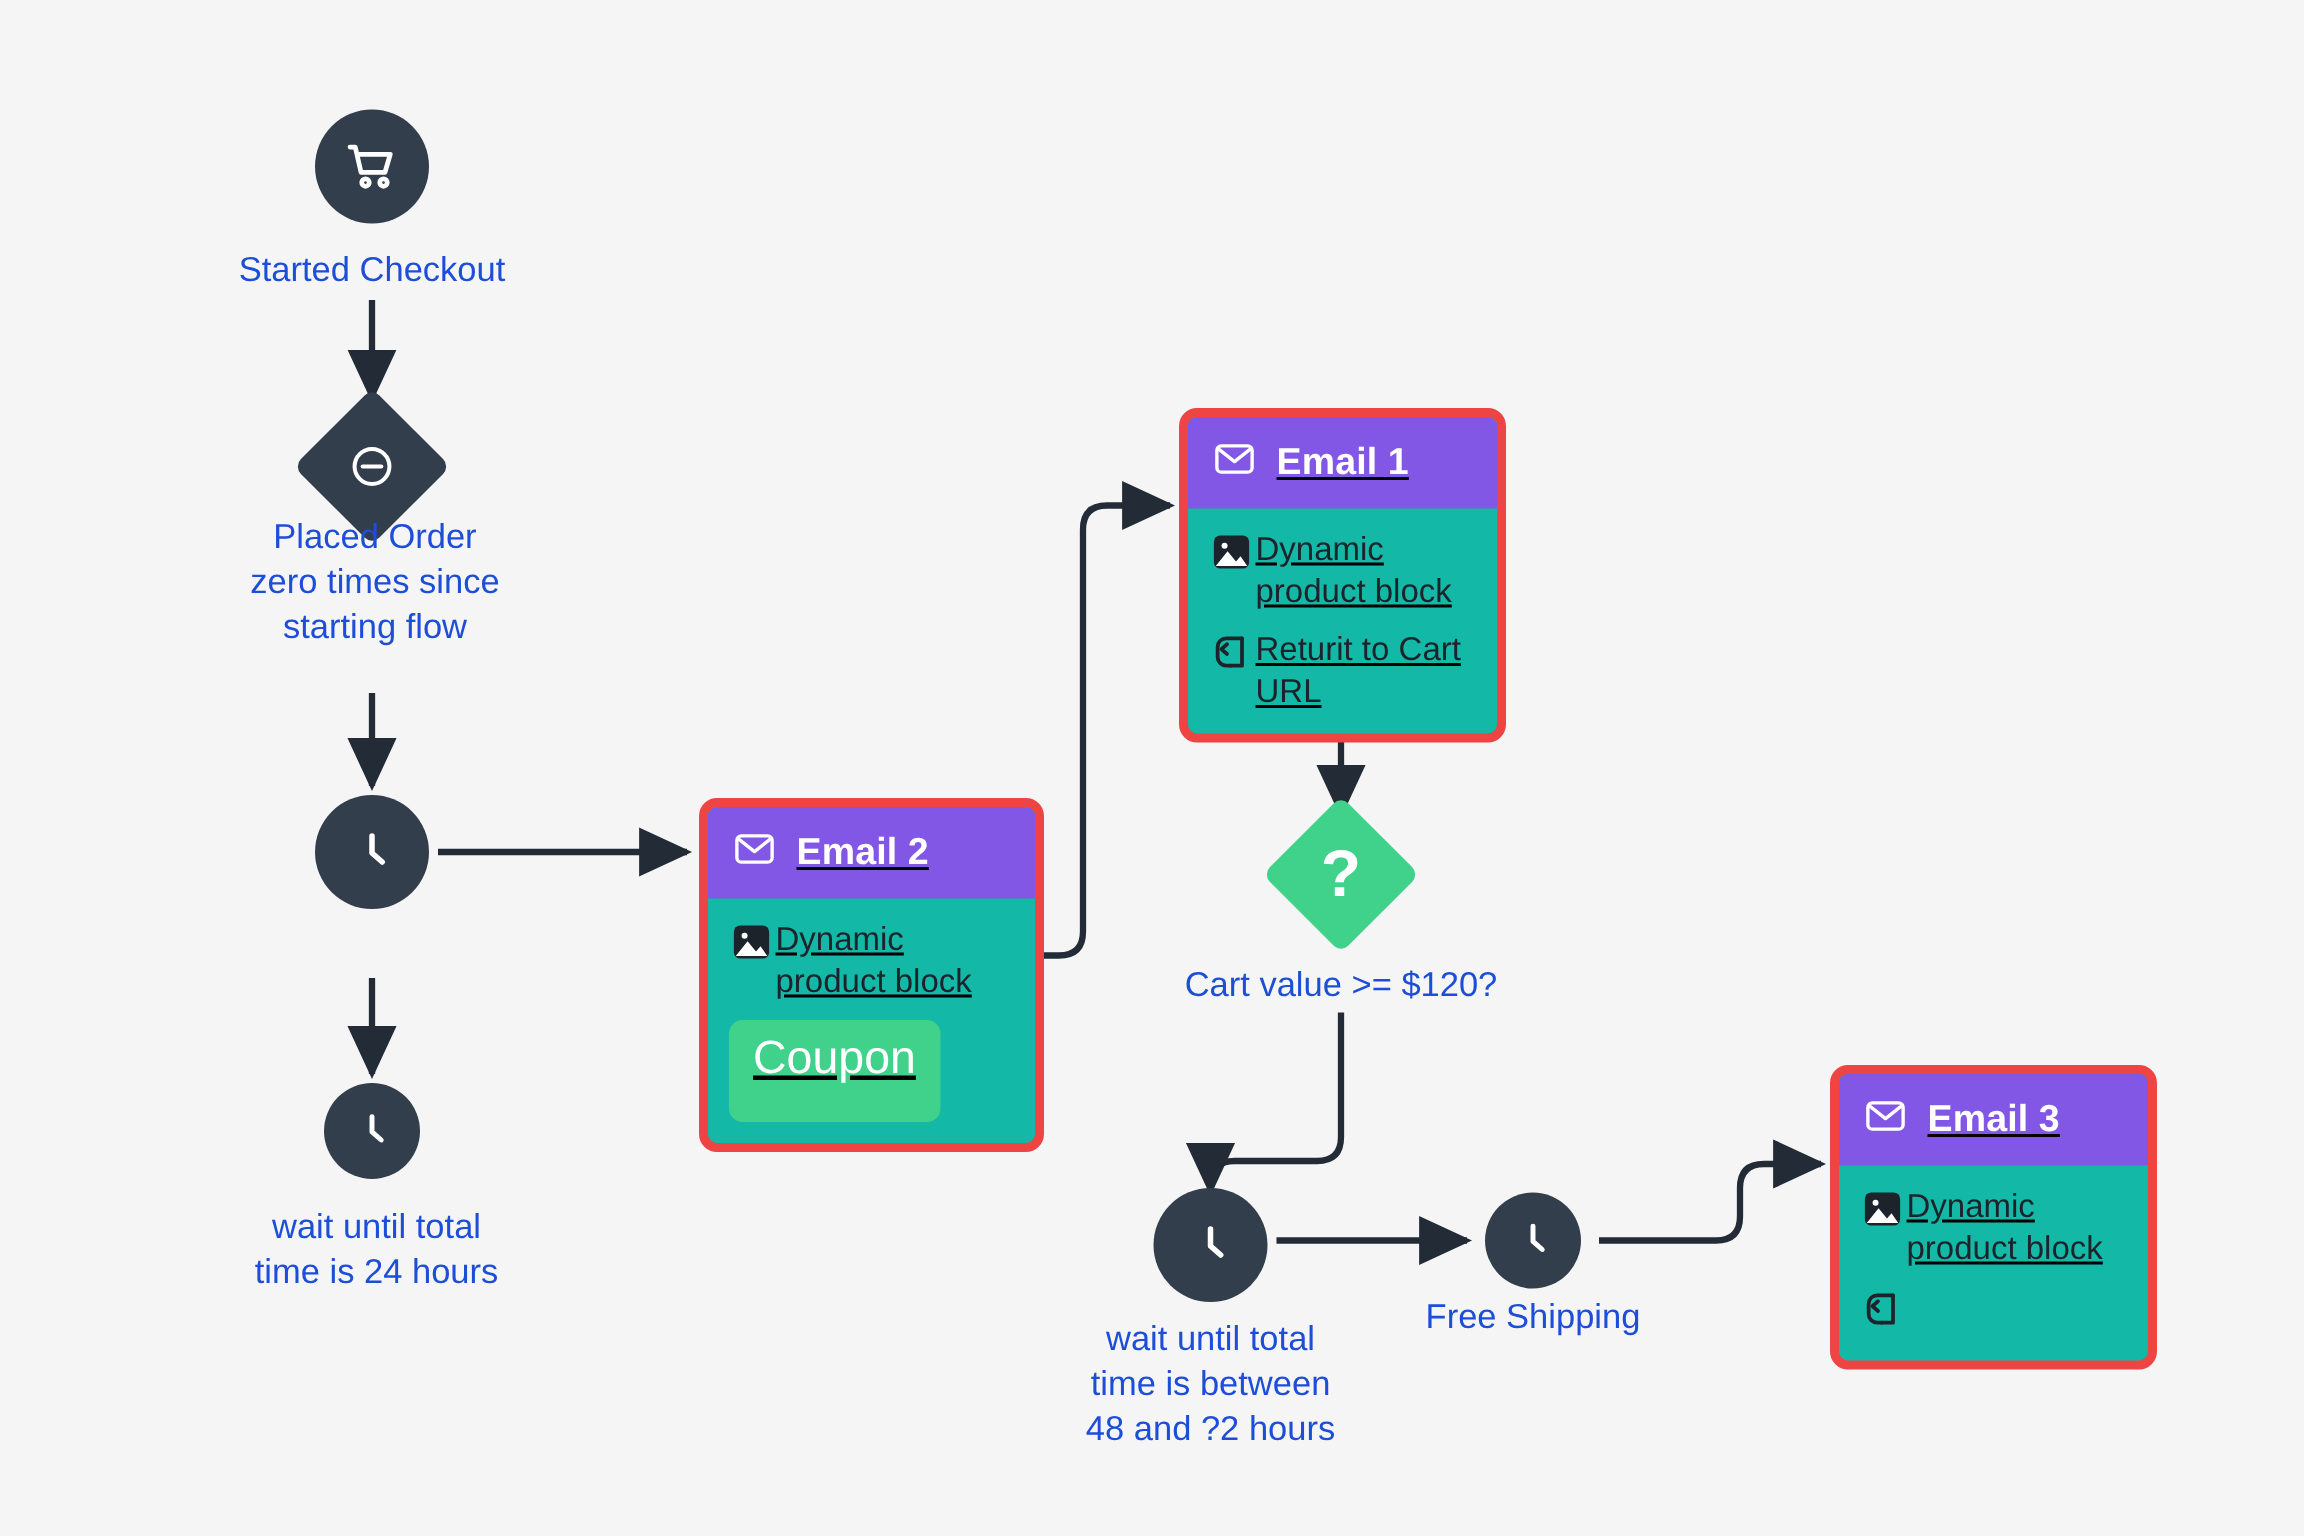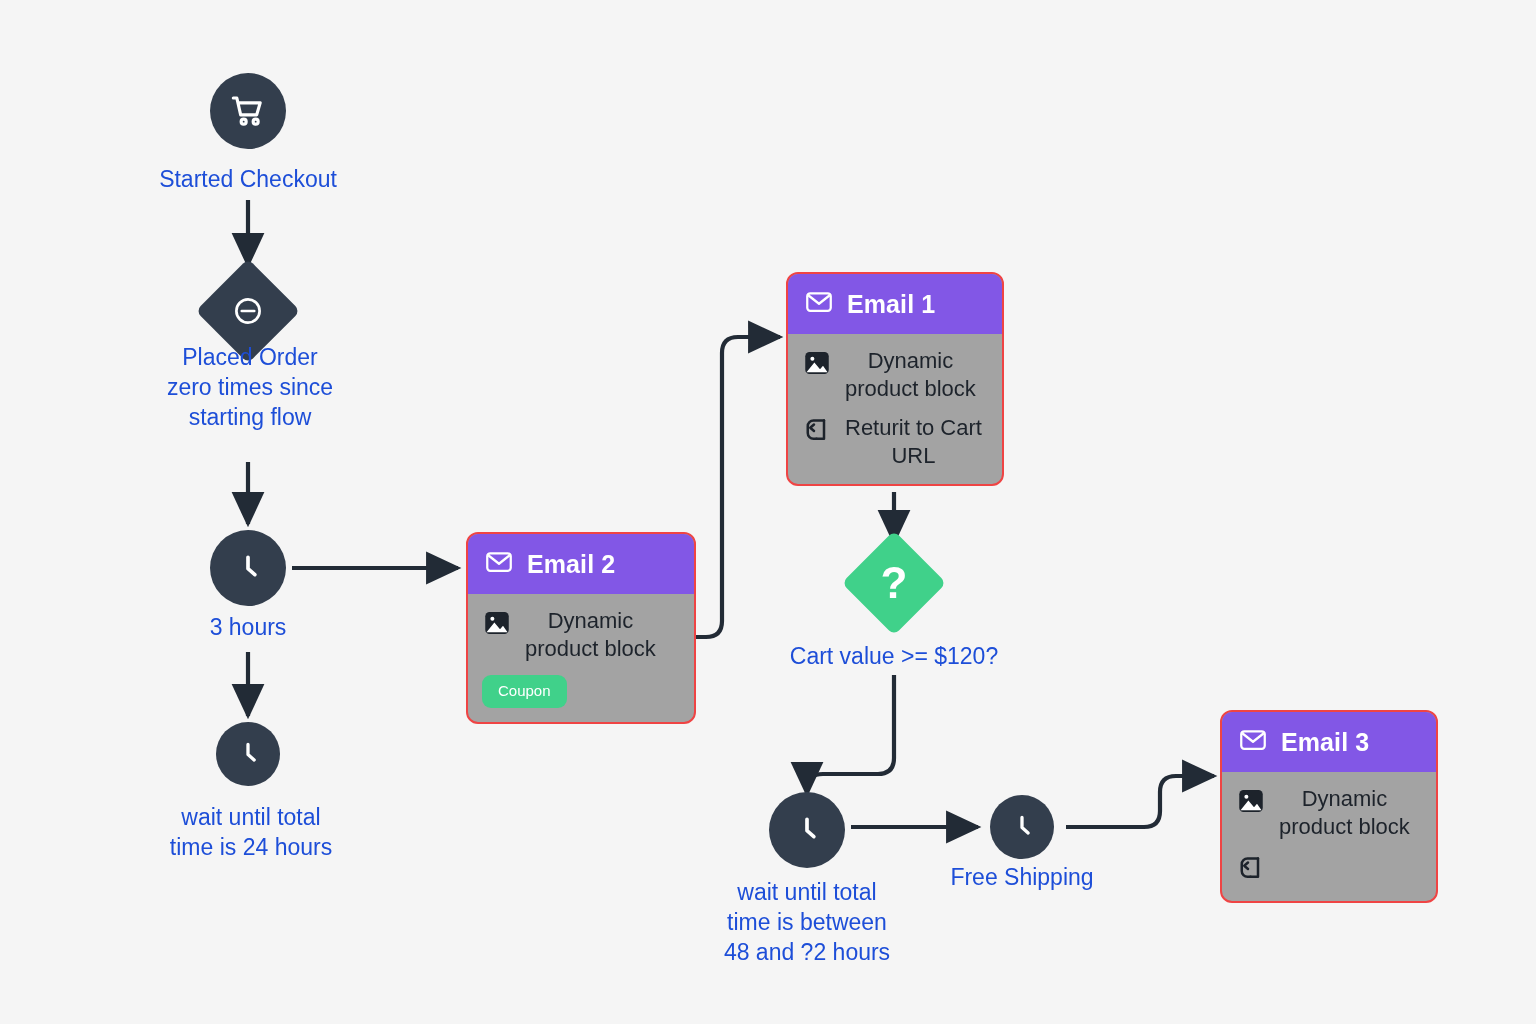--- a/index.html
+++ b/index.html
@@ -64,25 +64,26 @@
     text-align: center;
     color: #1d4ed8;
     font-size: 23px;
     line-height: 30px;
     white-space: pre-line;
   }
 
   
   .card {
     position: absolute;
-    border: 2px solid #ef4444;
+    border: 6px solid #ef4444;
     border-radius: 12px;
-    background: #a3a3a3;
+    background: #14b8a6;
     box-sizing: border-box;
     overflow: hidden;
+    text-decoration: underline;
   }
   .card-header {
     background: #8257e6;
     display: flex;
     align-items: center;
     gap: 13px;
     padding: 13px 16px;
   }
   .card-title {
     color: #ffffff;
@@ -92,38 +93,37 @@
   }
   .card-body {
     padding: 12px 14px 14px 14px;
     display: flex;
     flex-direction: column;
     gap: 10px;
   }
   .card-row {
     display: flex;
     align-items: flex-start;
-    gap: 13px;
-    text-align: center;
+    gap: 1px;
   }
   .card-row-label {
     color: #1d232b;
     font-size: 22px;
     line-height: 28px;
     white-space: pre-line;
     padding-top: 1px;
   }
   .row-icon { flex: 0 0 auto; margin-top: 2px; }
   .badge {
     align-self: flex-start;
     background: #40d18a;
     color: #ffffff;
-    font-size: 15px;
+    font-size: 31px;
     border-radius: 9px;
-    padding: 7px 16px 9px 16px;
+    padding: 7px 16px 25px 16px;
     margin-top: 2px;
   }
 </style>
 </head>
 <body>
 
 <div id="canvas">
 
   <svg id="edges" viewBox="0 0 1536 1024">
     <defs>
@@ -175,21 +175,20 @@
 zero times since
 starting flow</div>
 
   <div class="circle-node" style="left:210px; top:530px;">
     <span>
       <svg width="40" height="40" viewBox="0 0 24 24" fill="none" stroke="#ffffff" stroke-width="2.2" stroke-linecap="round" stroke-linejoin="round">
         <path d="M12 5.6v6.8l4.1 3.6"></path>
       </svg>
     </span>
   </div>
-  <div class="caption" style="left:128px; top:612px; width:240px;">3 hours</div>
 
   <div class="circle-node small" style="left:216px; top:722px;">
     <span>
       <svg width="36" height="36" viewBox="0 0 24 24" fill="none" stroke="#ffffff" stroke-width="2.2" stroke-linecap="round" stroke-linejoin="round">
         <path d="M12 5.6v6.8l4.1 3.6"></path>
       </svg>
     </span>
   </div>
   <div class="caption" style="left:108px; top:802px; width:286px;">wait until total
 time is 24 hours</div>

